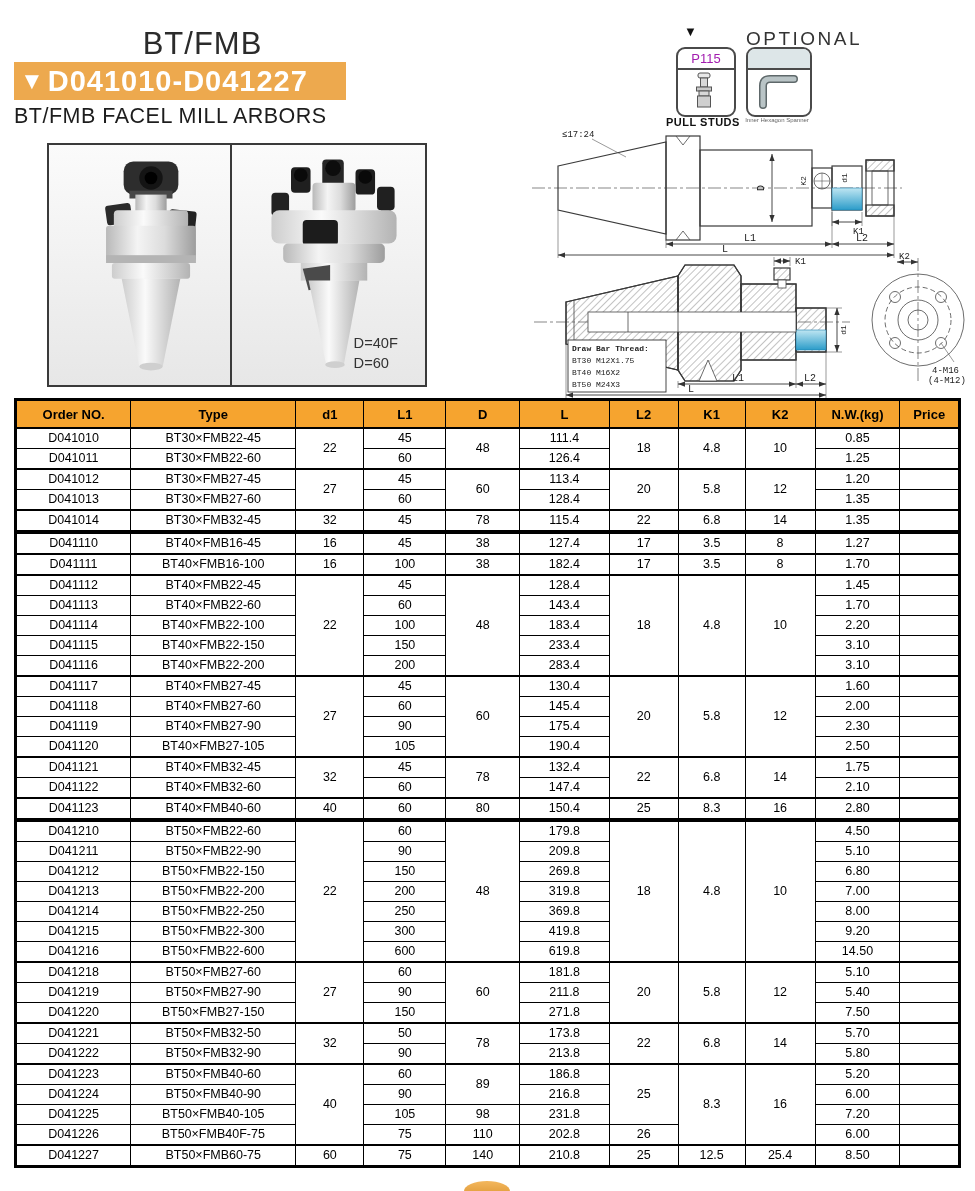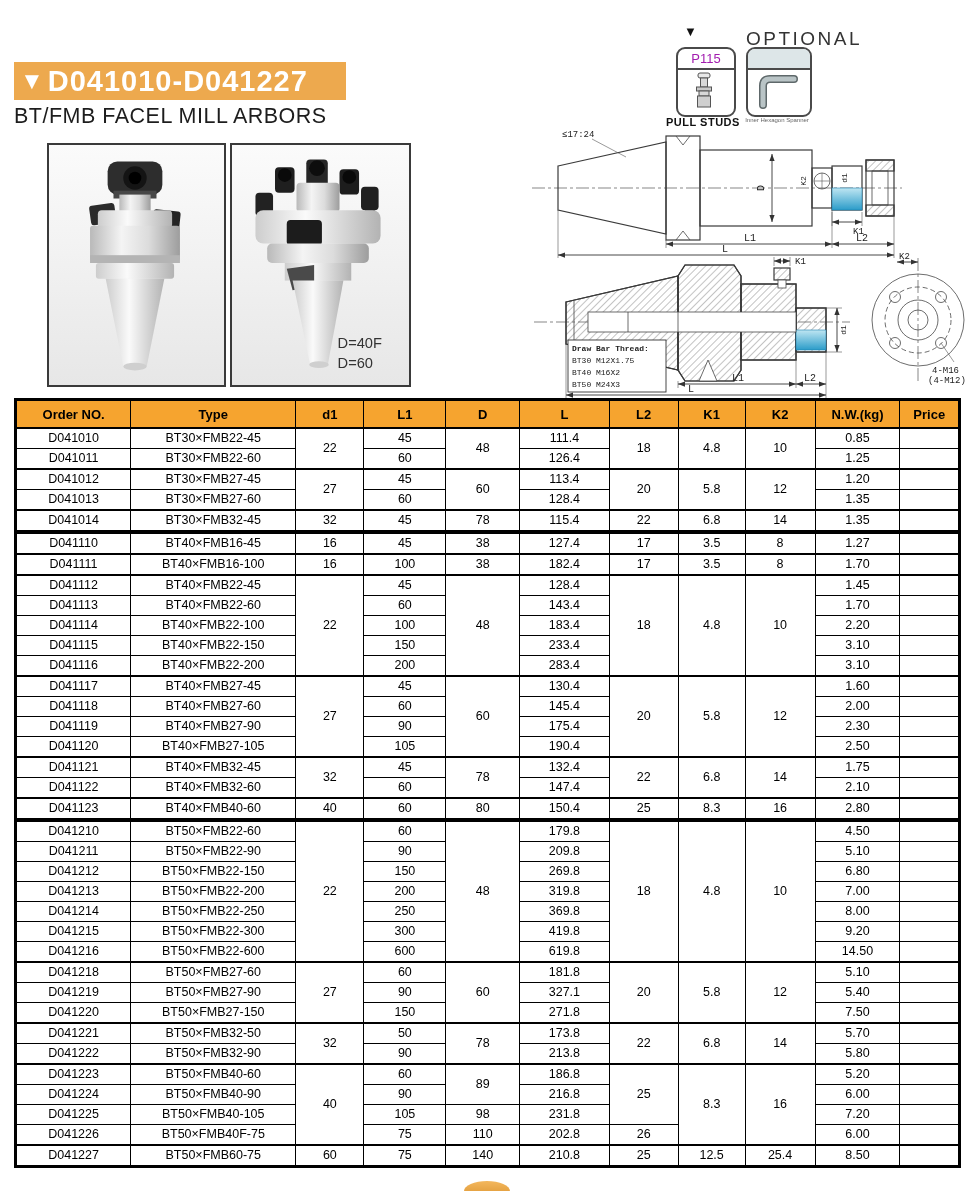--- a/index.html
+++ b/index.html
@@ -8,21 +8,21 @@
   .abs{position:absolute;}
 
   
   .title{left:100px;top:26px;width:205px;text-align:center;font-size:31px;color:#2b2b2b;letter-spacing:1px;}
   .banner{left:14px;top:62px;width:332px;height:38px;background:#EDA94E;display:flex;align-items:center;}
   .banner .tri{color:#fff;font-size:24px;margin:0 4px 0 6px;line-height:1;}
   .banner .rng{color:#fff;font-size:29px;font-weight:bold;letter-spacing:1px;}
   .subtitle{left:14px;top:104px;font-size:21.5px;color:#1d1d1d;letter-spacing:.5px;}
 
   
-  .photo{border:2px solid #3a3a3a;background:linear-gradient(180deg,#fbfbfb,#e7e7e7);}
+  .photo{border:2px solid #3a3a3a;background:linear-gradient(180deg,#fbfbfb,#e7e7e7);padding-left:16px;}
   .photo1{left:47px;top:143px;width:175px;height:240px;}
   .photo2{left:230px;top:143px;width:177px;height:240px;}
 
   
   .opt-tri{left:684px;top:24px;font-size:13px;color:#111;}
   .opt-head{left:746px;top:28px;font-size:19px;letter-spacing:2.5px;color:#333;}
   .card{border:2px solid #4a4a4a;border-radius:9px;background:#fff;overflow:hidden;}
   .p115{left:676px;top:47px;width:56px;height:66px;}
   .p115 .cap{height:19px;border-bottom:2px solid #4a4a4a;display:flex;align-items:center;justify-content:center;
              font-size:13px;color:#a21caf;}
@@ -76,20 +76,21 @@
         <stop offset="0" stop-color="#cdcdcd"></stop>
           <stop offset="0.4" stop-color="#fafafa"></stop>
         <stop offset="1" stop-color="#b3b3b3"></stop>
       </linearGradient>
       <marker id="ma" markerWidth="9" markerHeight="8" refX="8" refY="4" orient="auto-start-reverse">
         <path d="M0,1 L8,4 L0,7 Z" fill="#333"></path>
       </marker>
     </defs>
   </svg>
 
+  <div class="abs title">BT/FMB</div>
   <div class="abs banner">
     <span class="tri">▼</span>
     <span class="rng">D041010-D041227</span>
   </div>
   <div class="abs subtitle">BT/FMB FACEL MILL ARBORS</div>
 
   <div class="abs opt-tri">▼</div>
   <div class="abs opt-head">OPTIONAL</div>
   <div class="abs card p115">
     <div class="cap">P115</div>
@@ -548,21 +549,21 @@
           <td rowspan="3">20</td>
           <td rowspan="3">5.8</td>
           <td rowspan="3">12</td>
           <td>5.10</td>
           <td></td>
         </tr>
         <tr>
           <td>D041219</td>
           <td>BT50×FMB27-90</td>
           <td>90</td>
-          <td>327.1</td>
+          <td>211.8</td>
           <td>5.40</td>
           <td></td>
         </tr>
         <tr>
           <td>D041220</td>
           <td>BT50×FMB27-150</td>
           <td>150</td>
           <td>271.8</td>
           <td>7.50</td>
           <td></td>

